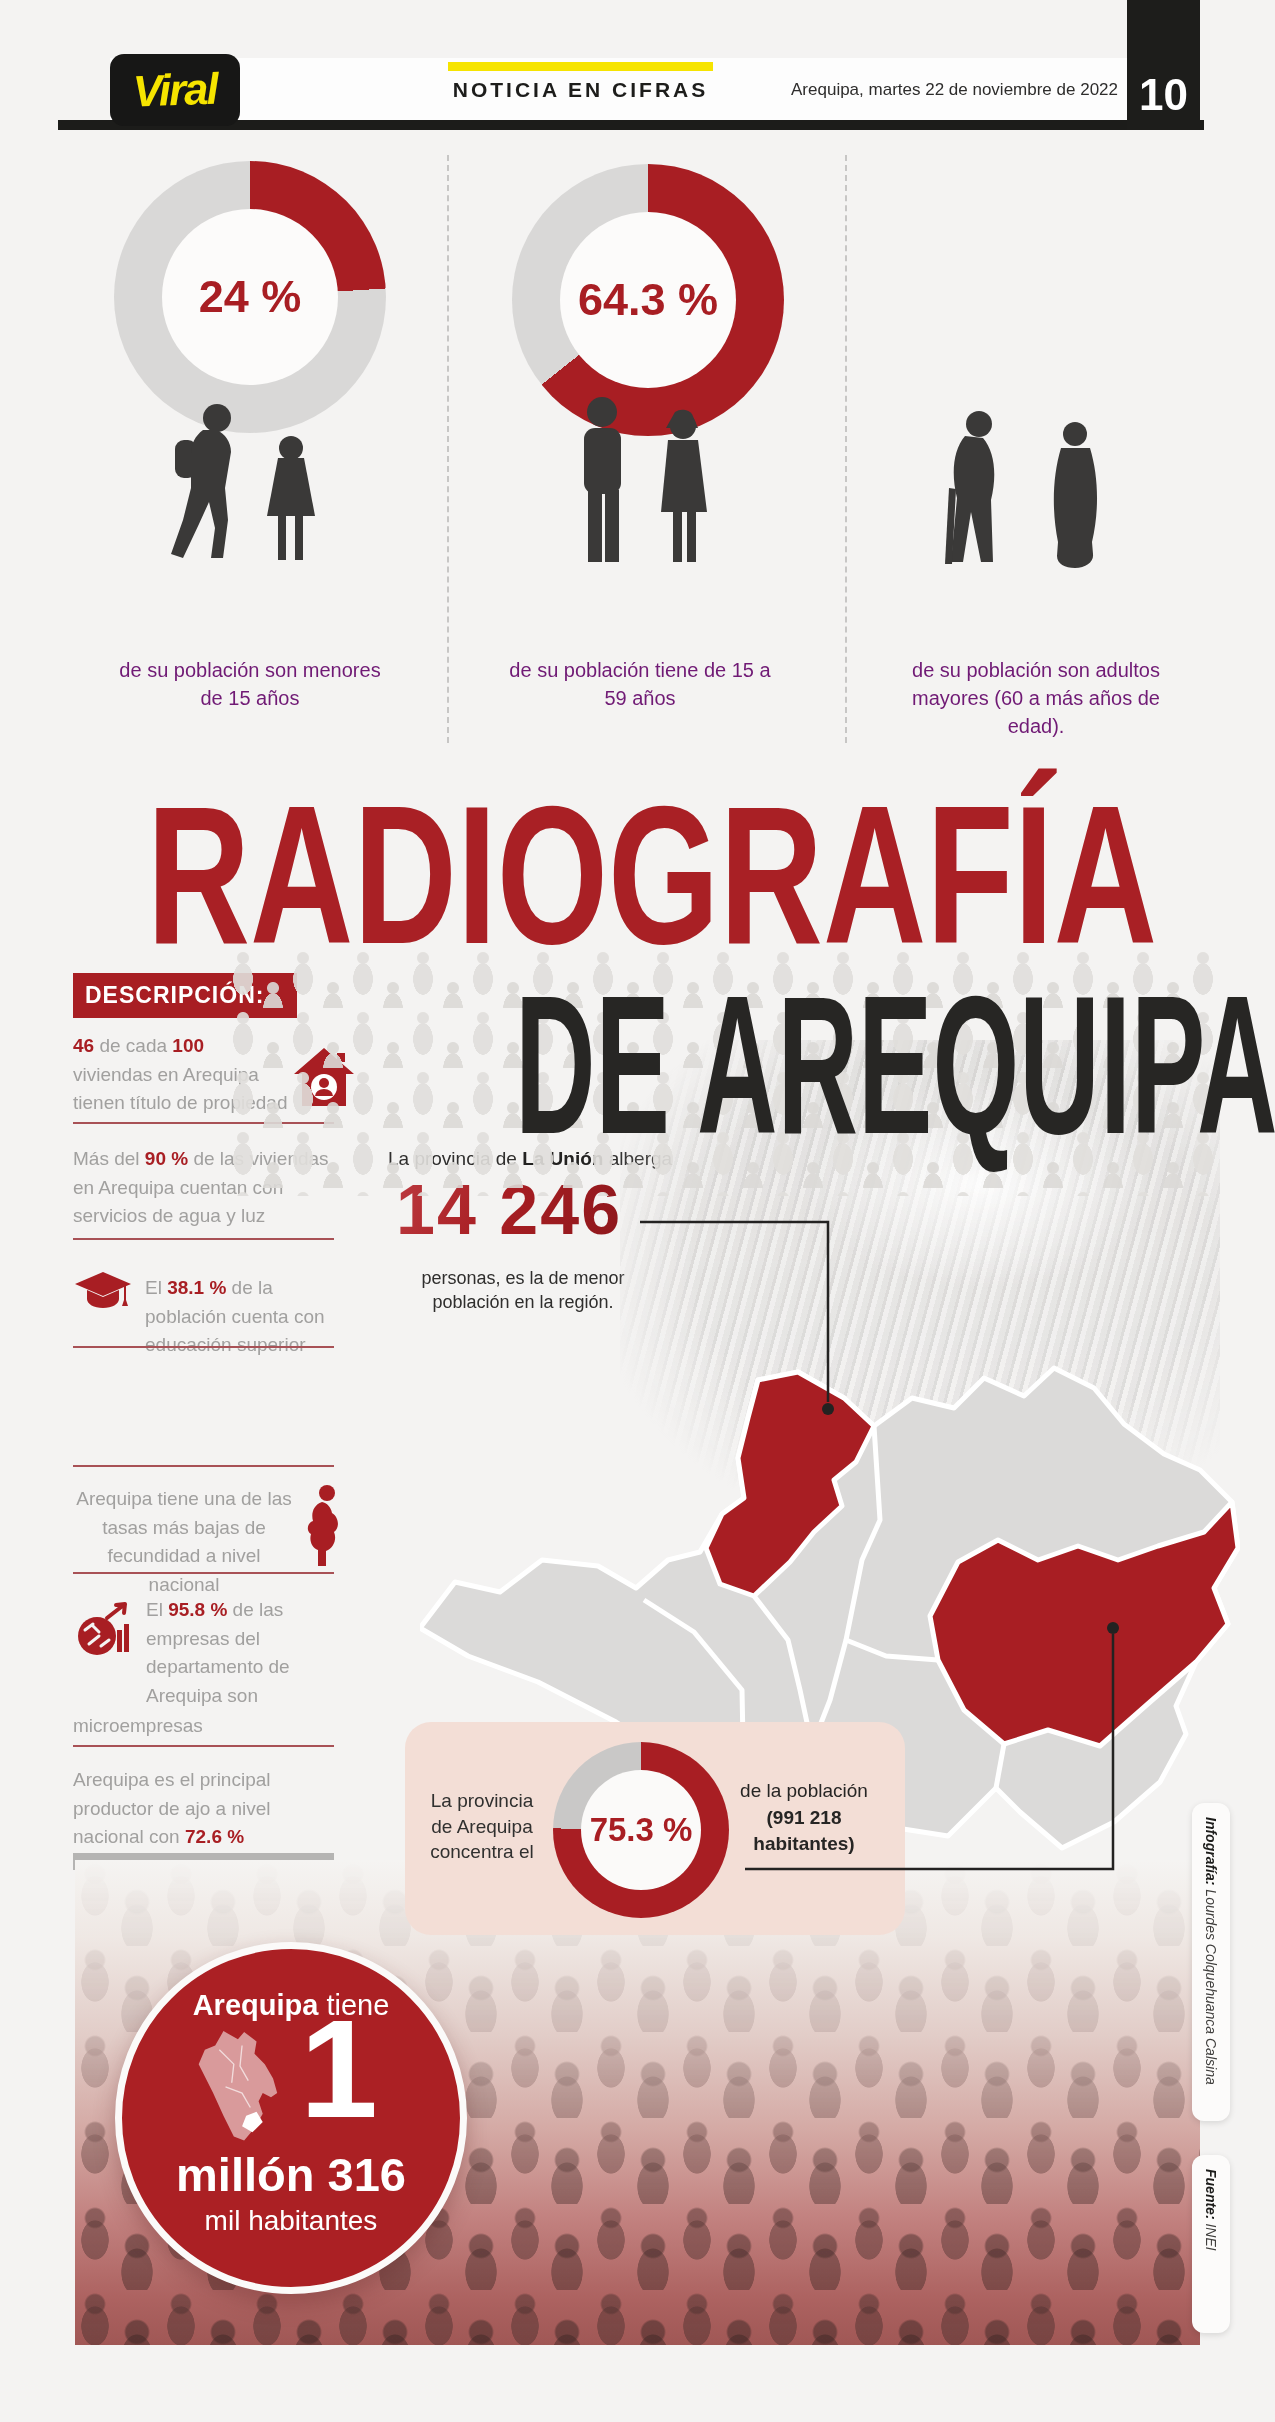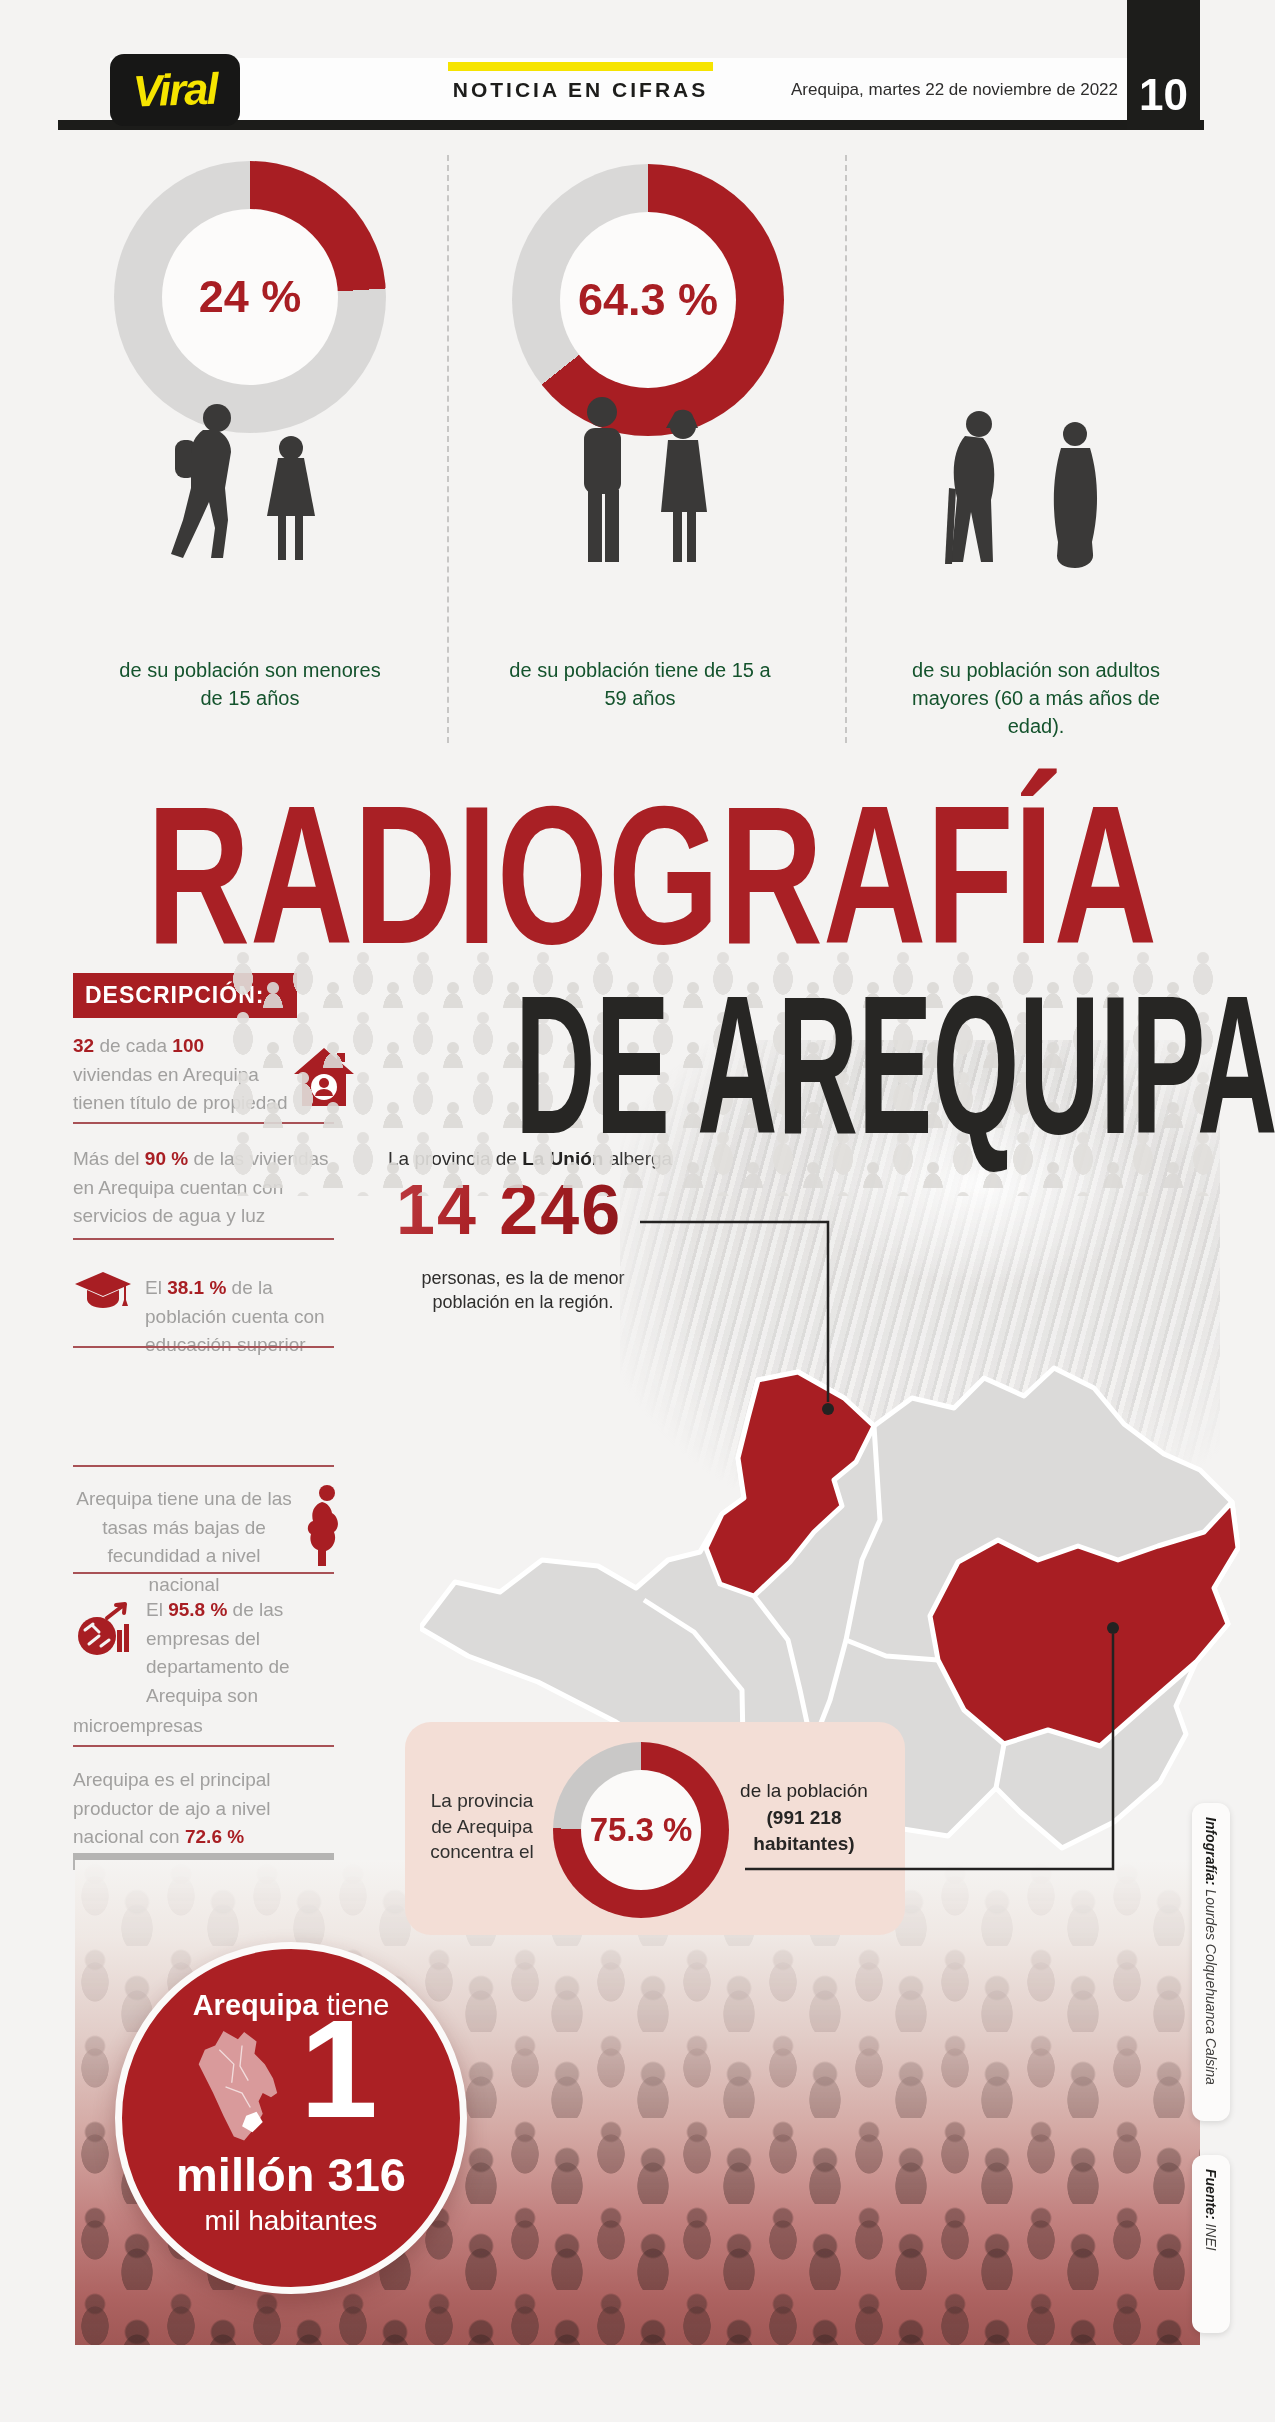--- a/index.html
+++ b/index.html
@@ -22,21 +22,21 @@
            font-size:44px;font-weight:800;}
   
   .donut{border-radius:50%;position:absolute;}
   .donut .hole{position:absolute;left:50%;top:50%;transform:translate(-50%,-50%);
                width:176px;height:176px;background:#fcfbfa;border-radius:50%;
                display:flex;align-items:center;justify-content:center;}
   .donut .pct{font-size:45px;font-weight:800;color:#a81e23;white-space:nowrap;}
   .age-donut{width:272px;height:272px;}
   .sil{position:absolute;}
   .sil svg{display:block;}
-  .caption{position:absolute;text-align:center;font-size:20px;line-height:1.4;color:#14532d;}
+  .caption{position:absolute;text-align:center;font-size:20px;line-height:1.4;color:#701a75;}
   .vsep{position:absolute;top:155px;height:588px;border-left:2px dashed #c7c6c5;}
   
   .title1{left:0;top:782px;width:1275px;text-align:center;font-size:186px;line-height:1;font-weight:800;
           color:#a92025;transform:scale(.77,1.06);transform-origin:50% 50%;white-space:nowrap;z-index:2;}
   .title2{left:325px;top:972px;width:950px;text-align:center;font-size:186px;line-height:1;font-weight:800;
           color:#272624;transform:scale(.60,1.06);transform-origin:50% 50%;white-space:nowrap;z-index:2;}
   .crowd-pattern{left:228px;top:948px;width:988px;height:248px;z-index:1;opacity:.9;
      background-image:
        radial-gradient(circle 6px at 15px 10px,#e1dfdc 5.5px,transparent 6.5px),
        radial-gradient(10px 16px at 15px 31px,#e1dfdc 97%,transparent),
@@ -173,21 +173,21 @@
   <div class="caption" style="left:886px;top:656px;width:300px;">de su población son adultos mayores (60 a más años de edad).</div>
   <div class="vsep" style="left:447px;"></div>
   <div class="vsep" style="left:845px;"></div>
 
   <div class="abs crowd-pattern"></div>
   <div class="abs title1">RADIOGRAFÍA</div>
   <div class="abs title2">DE AREQUIPA</div>
 
   <div class="abs desc-head">DESCRIPCIÓN:</div>
 
-  <div class="desc" style="left:73px;top:1032px;width:215px;"><span class="seg-red">32</span><span> de cada </span><span class="seg-red">100</span><span> viviendas en Arequipa tienen título de propiedad</span></div>
+  <div class="desc" style="left:73px;top:1032px;width:215px;"><span class="seg-red">46</span><span> de cada </span><span class="seg-red">100</span><span> viviendas en Arequipa tienen título de propiedad</span></div>
   <div class="icon-red" style="left:292px;top:1046px;">
     <svg width="64" height="62" viewBox="0 0 64 62">
       <path d="M32 2 62 28 54 28 54 60 10 60 10 28 2 28 Z M45 7 h8 v9 h-8 Z" fill="#a81e23"></path>
       <circle cx="32" cy="41" r="13" fill="#fff"></circle>
       <circle cx="32" cy="37" r="5" fill="#a81e23"></circle>
       <path d="M23 50 a9 7 0 0 1 18 0 Z" fill="#a81e23"></path>
     </svg>
   </div>
 
   <div class="rule" style="top:1122px;"></div>

